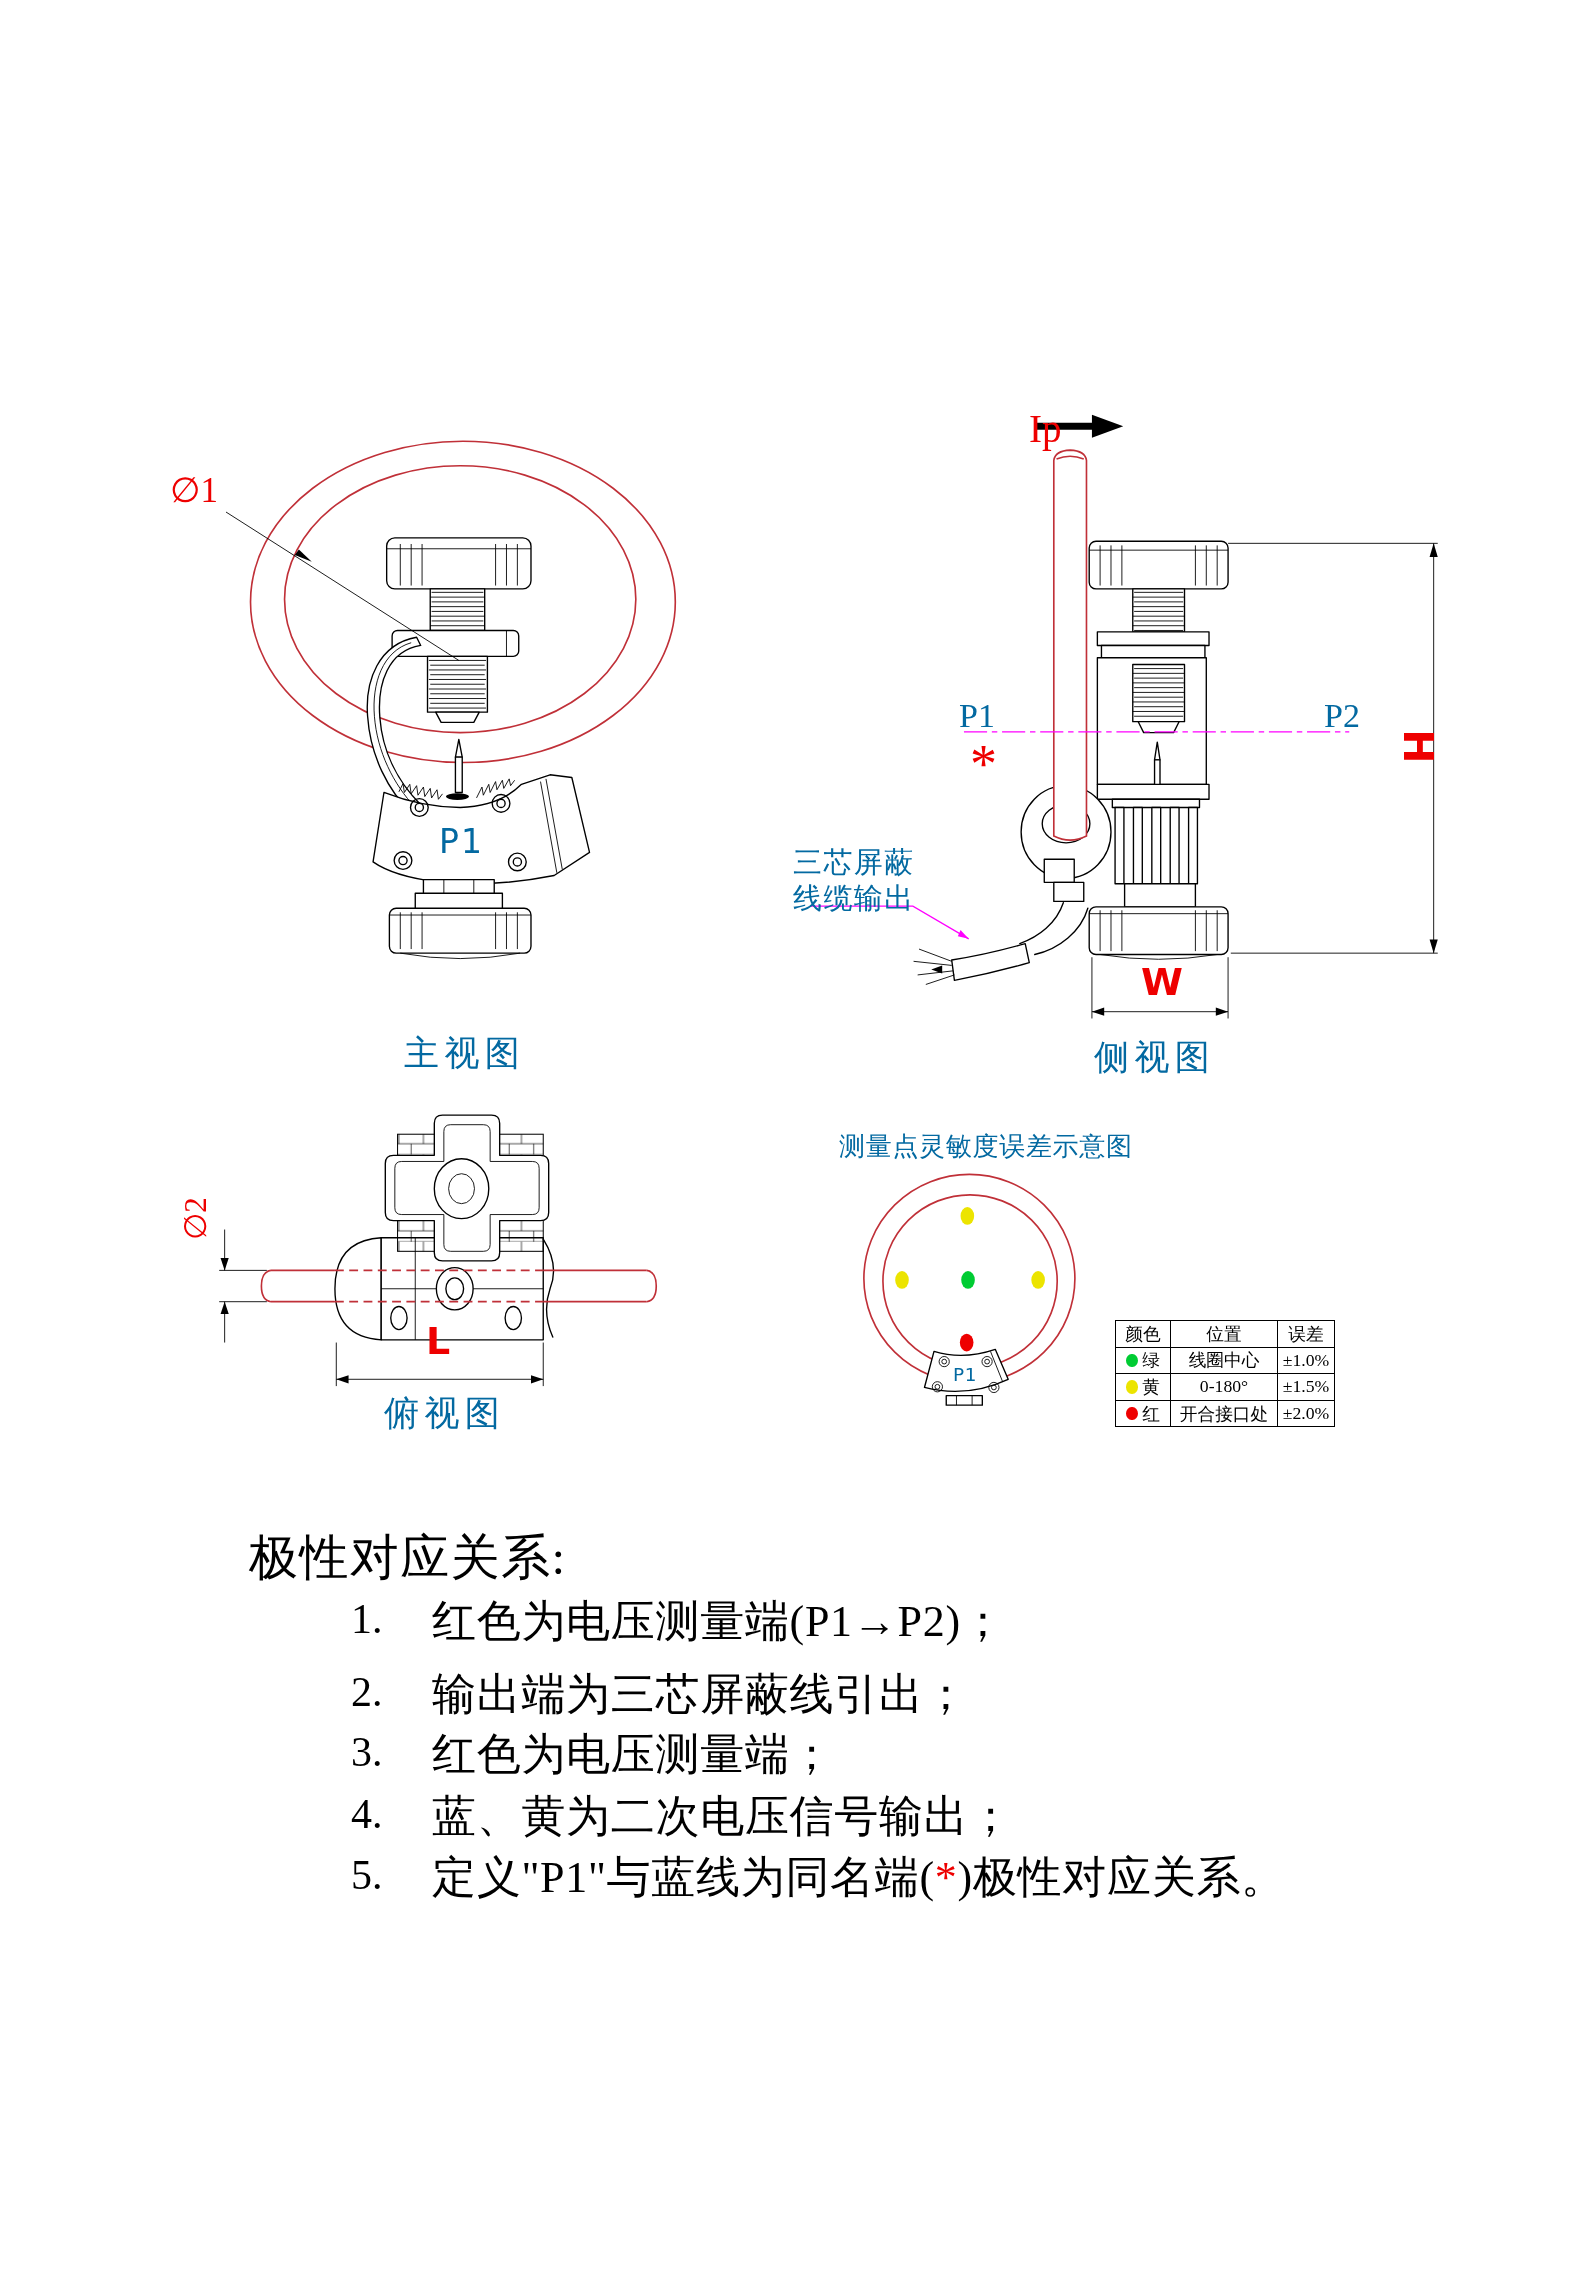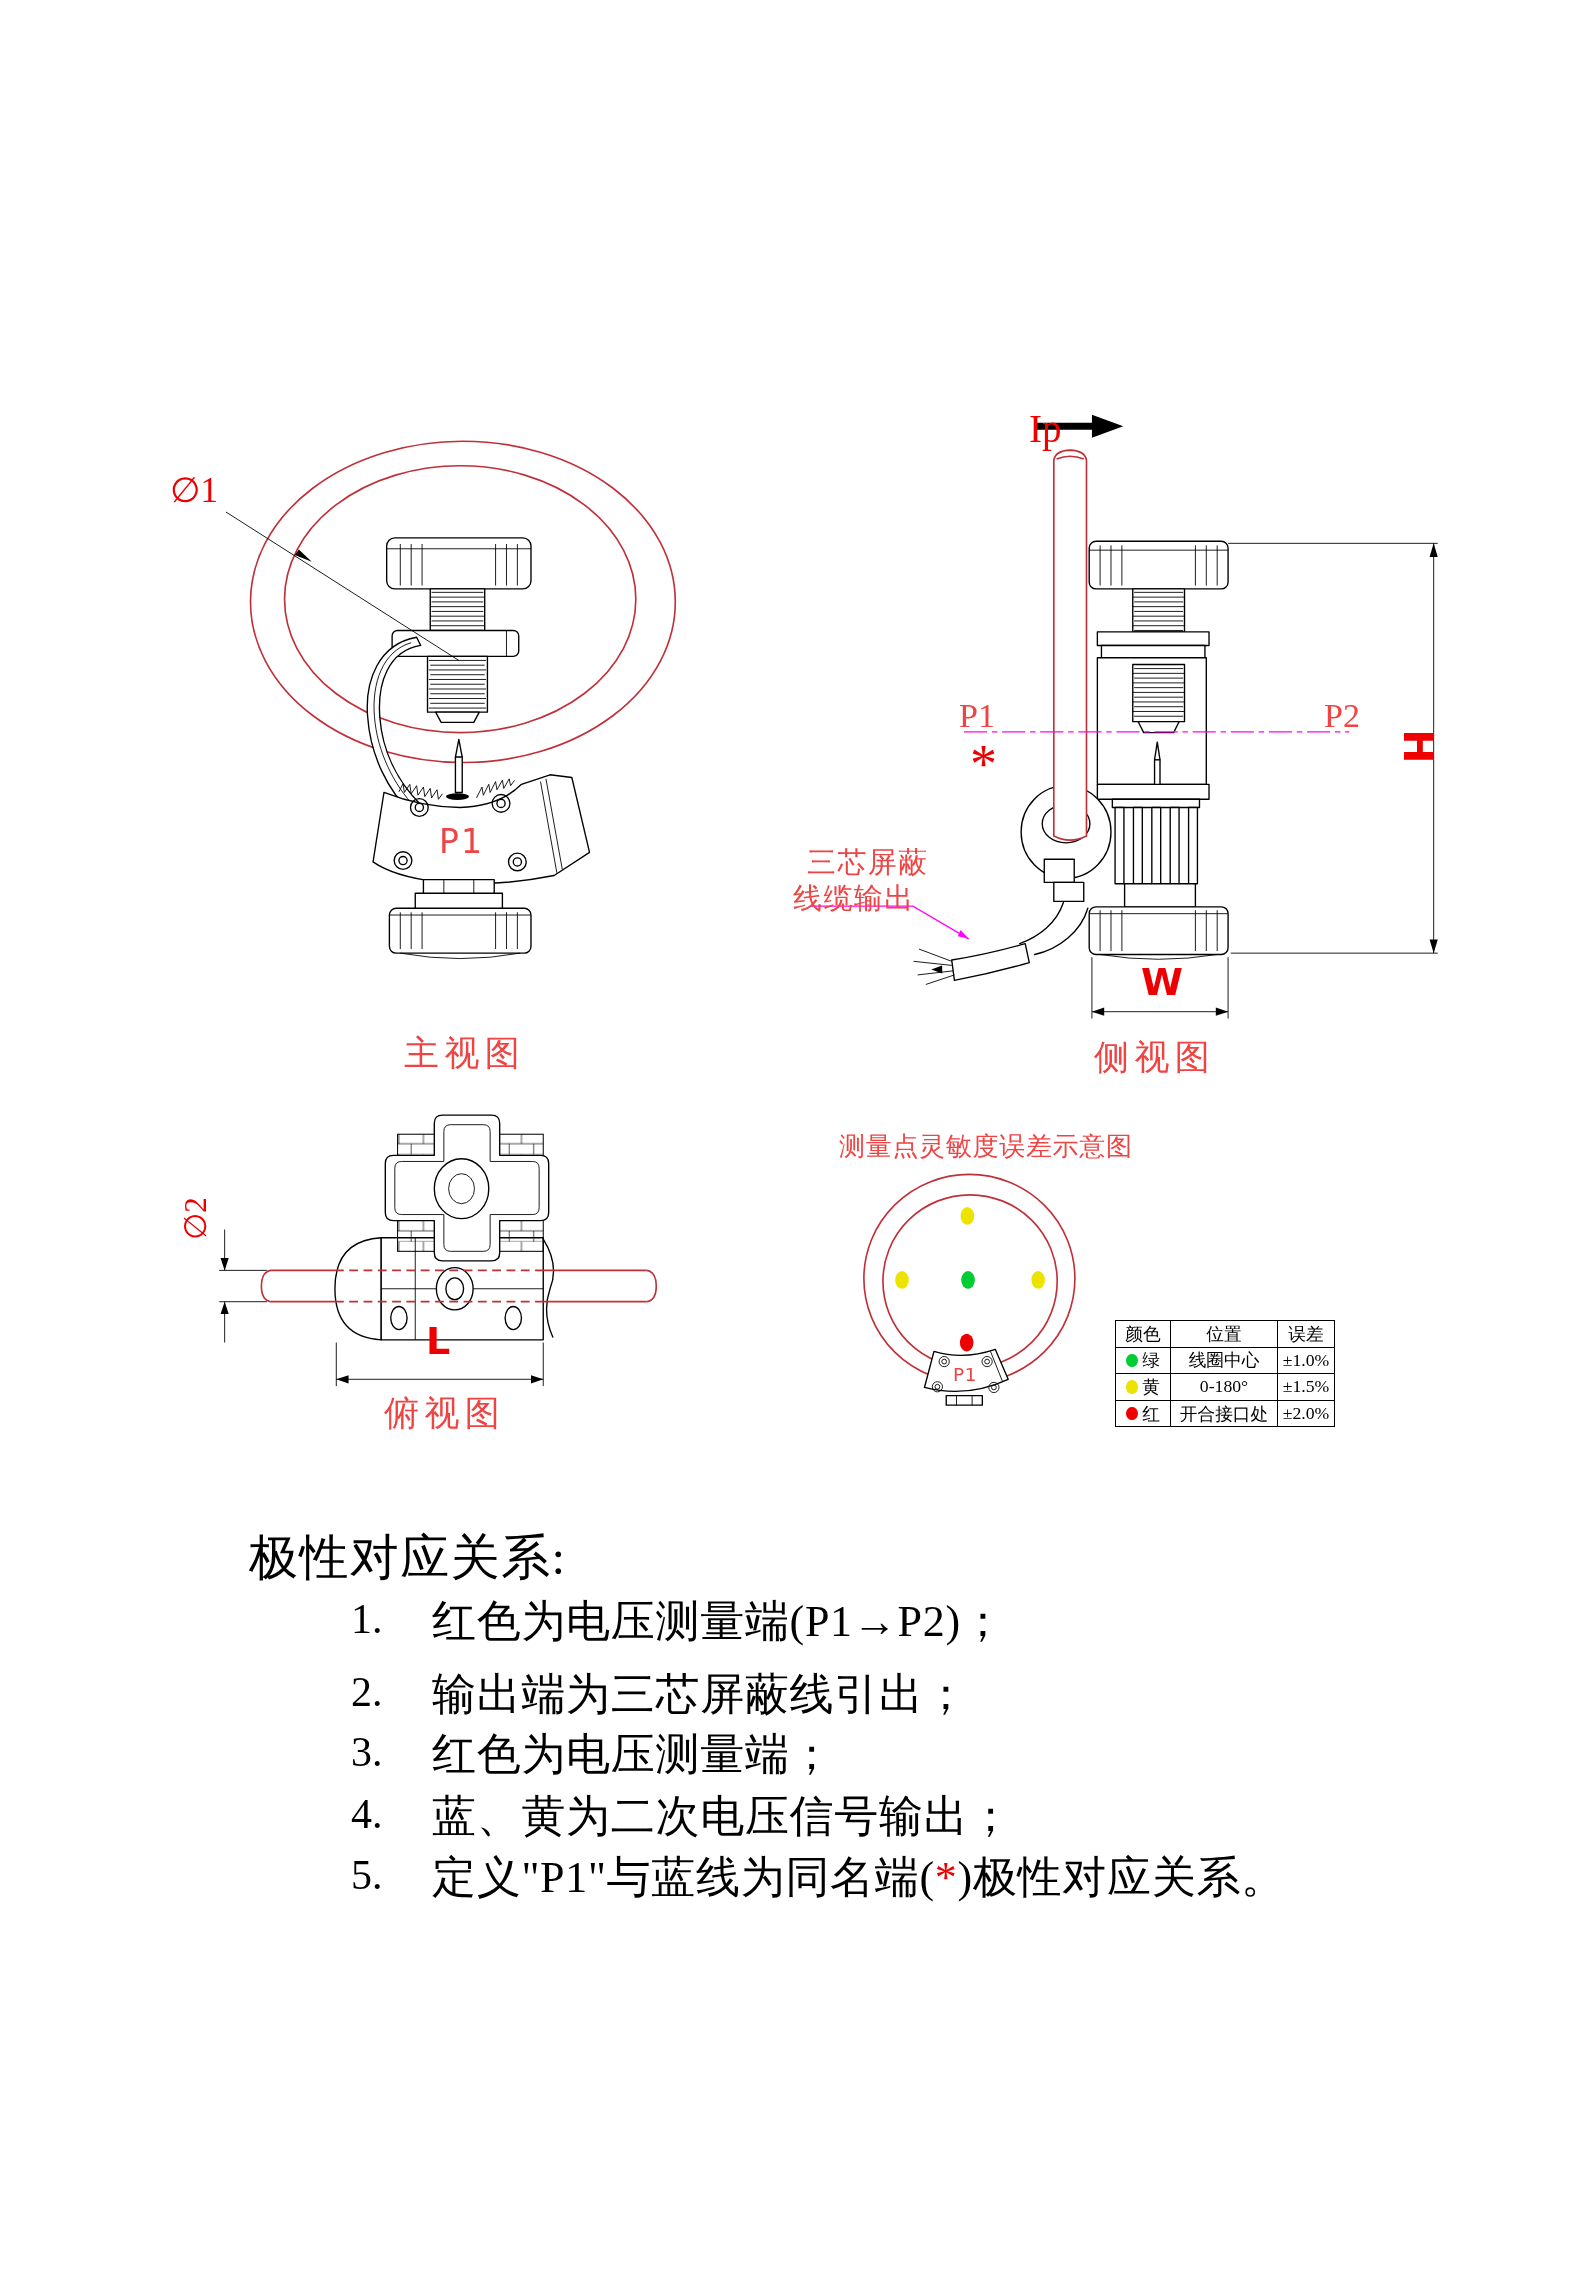--- a/index.html
+++ b/index.html
@@ -9,21 +9,21 @@
   
   .k  {stroke:#000;stroke-width:2;fill:none;stroke-linecap:round;stroke-linejoin:round;}
   .kw {stroke:#000;stroke-width:2;fill:#fff;stroke-linejoin:round;}
   .kt {stroke:#000;stroke-width:1.3;fill:none;}
   .kb {fill:#000;stroke:none;}
   .red{stroke:#c03038;stroke-width:2.4;fill:none;}
   .redw{stroke:#c03038;stroke-width:2.4;fill:#fff;}
   .mag{stroke:#ff00ff;stroke-width:1.8;fill:none;}
   .magf{fill:#ff00ff;stroke:none;}
   
-  .lbl{position:absolute;line-height:1;white-space:nowrap;color:#ef4444;}
+  .lbl{position:absolute;line-height:1;white-space:nowrap;color:#0369a1;}
   .serif{font-family:"Liberation Serif",serif;}
   .sans{font-family:"DejaVu Sans","Liberation Sans",sans-serif;}
   .redtxt{color:#ee0000;}
   .bold{font-weight:bold;}
   .viewcap{font-size:35px;letter-spacing:5.4px;}
   
   #sense-table{position:absolute;left:1115px;top:1320px;border-collapse:collapse;
                font-size:17.7px;font-family:"Liberation Serif",serif;}
   #sense-table td{border:1.2px solid #000;text-align:center;vertical-align:middle;padding:0;}
   #sense-table .c1{width:54px;}
@@ -252,21 +252,21 @@
   <div class="lbl serif redtxt" style="left:170px;top:473px;font-size:35px;">∅1</div>
   <div class="lbl sans" style="left:439px;top:825px;font-size:33px;letter-spacing:2px;">P1</div>
   <div class="lbl serif viewcap" style="left:404px;top:1036px;">主视图</div>
 
   <div class="lbl serif redtxt" style="left:1029px;top:409px;font-size:39px;">Ip</div>
   <div class="lbl serif" style="left:959px;top:699px;font-size:34px;">P1</div>
   <div class="lbl serif" style="left:1324px;top:699px;font-size:34px;">P2</div>
   <div class="lbl serif redtxt" style="left:970px;top:737px;font-size:54px;">*</div>
   <div class="lbl sans redtxt bold" style="left:1400px;top:726px;font-size:41px;transform:rotate(90deg);">H</div>
   <div class="lbl sans redtxt bold" style="left:1141px;top:963px;font-size:38px;">W</div>
-  <div class="lbl serif" style="left:793px;top:848px;font-size:29px;letter-spacing:1.4px;margin-left:14px;">三芯屏蔽</div>
+  <div class="lbl serif" style="left:793px;top:848px;font-size:29px;letter-spacing:1.4px;">三芯屏蔽</div>
   <div class="lbl serif" style="left:793px;top:884px;font-size:29px;letter-spacing:1.4px;">线缆输出</div>
   <div class="lbl serif viewcap" style="left:1094px;top:1040px;">侧视图</div>
 
   <div class="lbl serif redtxt" style="left:174px;top:1203px;font-size:31px;transform:rotate(-90deg);transform-origin:center;">∅2</div>
   <div class="lbl sans redtxt bold" style="left:426px;top:1322px;font-size:38px;">L</div>
   <div class="lbl serif viewcap" style="left:384px;top:1396px;">俯视图</div>
 
   <div class="lbl serif" style="left:839px;top:1134px;font-size:26px;letter-spacing:0.7px;">测量点灵敏度误差示意图</div>
   <div class="lbl sans" style="left:953px;top:1366px;font-size:18.4px;letter-spacing:0.7px;">P1</div>
 

